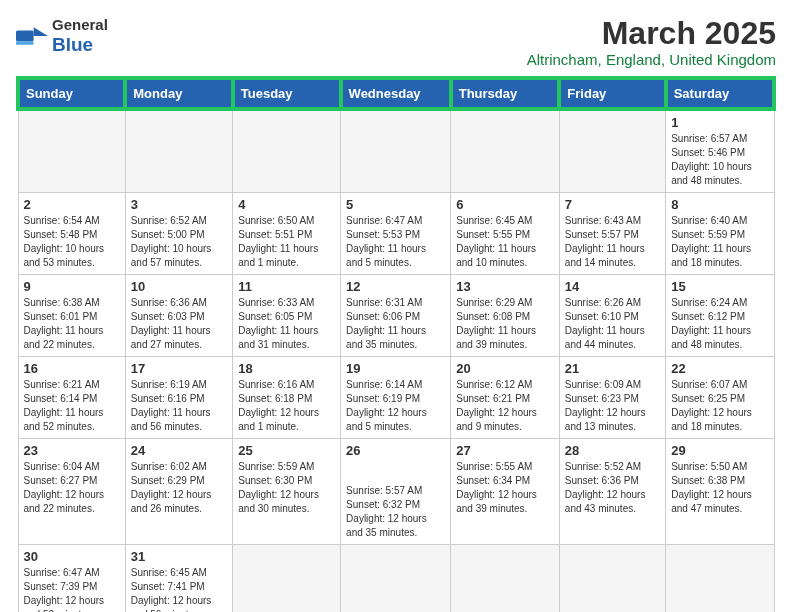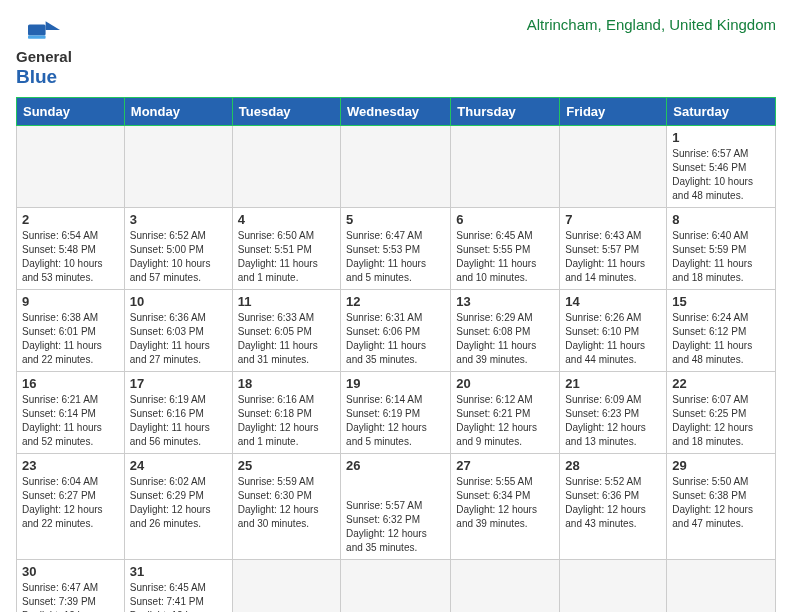--- a/index.html
+++ b/index.html
@@ -13,21 +13,20 @@
     .header-area {
       display: flex;
       justify-content: space-between;
       align-items: flex-start;
       margin-bottom: 8px;
     }
     .logo {
       display: flex;
       align-items: center;
       gap: 4px;
-      flex-direction: column;
     }
     .logo-icon {
       width: 32px;
       height: 28px;
     }
     .title-area {
       text-align: right;
     }
     .month-year {
       font-size: 32px;
@@ -44,21 +43,21 @@
       border-collapse: collapse;
       border: 1px solid #ccc;
     }
     .calendar th {
       background-color: #2563b0;
       color: #fff;
       font-size: 13px;
       font-weight: bold;
       text-align: left;
       padding: 6px 6px;
-      border: 1px solid #22c55e;
+      border: 4px solid #22c55e;
     }
     .calendar td {
       border: 1px solid #ccc;
       vertical-align: top;
       padding: 4px 5px;
       width: 113px;
       min-height: 70px;
       font-size: 10.5px;
       color: #333;
       background: #fff;
@@ -91,20 +90,21 @@
       <rect x="0" y="10" width="22" height="14" rx="2" fill="#2563b0"></rect>
       <polygon points="22,6 40,17 22,17" fill="#2563b0"></polygon>
       <rect x="0" y="24" width="22" height="4" rx="1" fill="#4da6e8"></rect>
     </svg>
     <div>
       <div style="font-size:15px; color:#333; line-height:1.2;"><span style="font-weight:bold;">General</span></div>
       <div style="font-size:19px; color:#2563b0; font-weight:bold; line-height:1.2;">Blue</div>
     </div>
   </div>
   <div class="title-area">
+    <div class="month-year">March 2025</div>
     <div class="location">Altrincham, England, United Kingdom</div>
   </div>
 </div>
 
 <table class="calendar">
   <thead>
     <tr>
     <th>Sunday</th>
         <th>Monday</th>
         <th>Tuesday</th>

